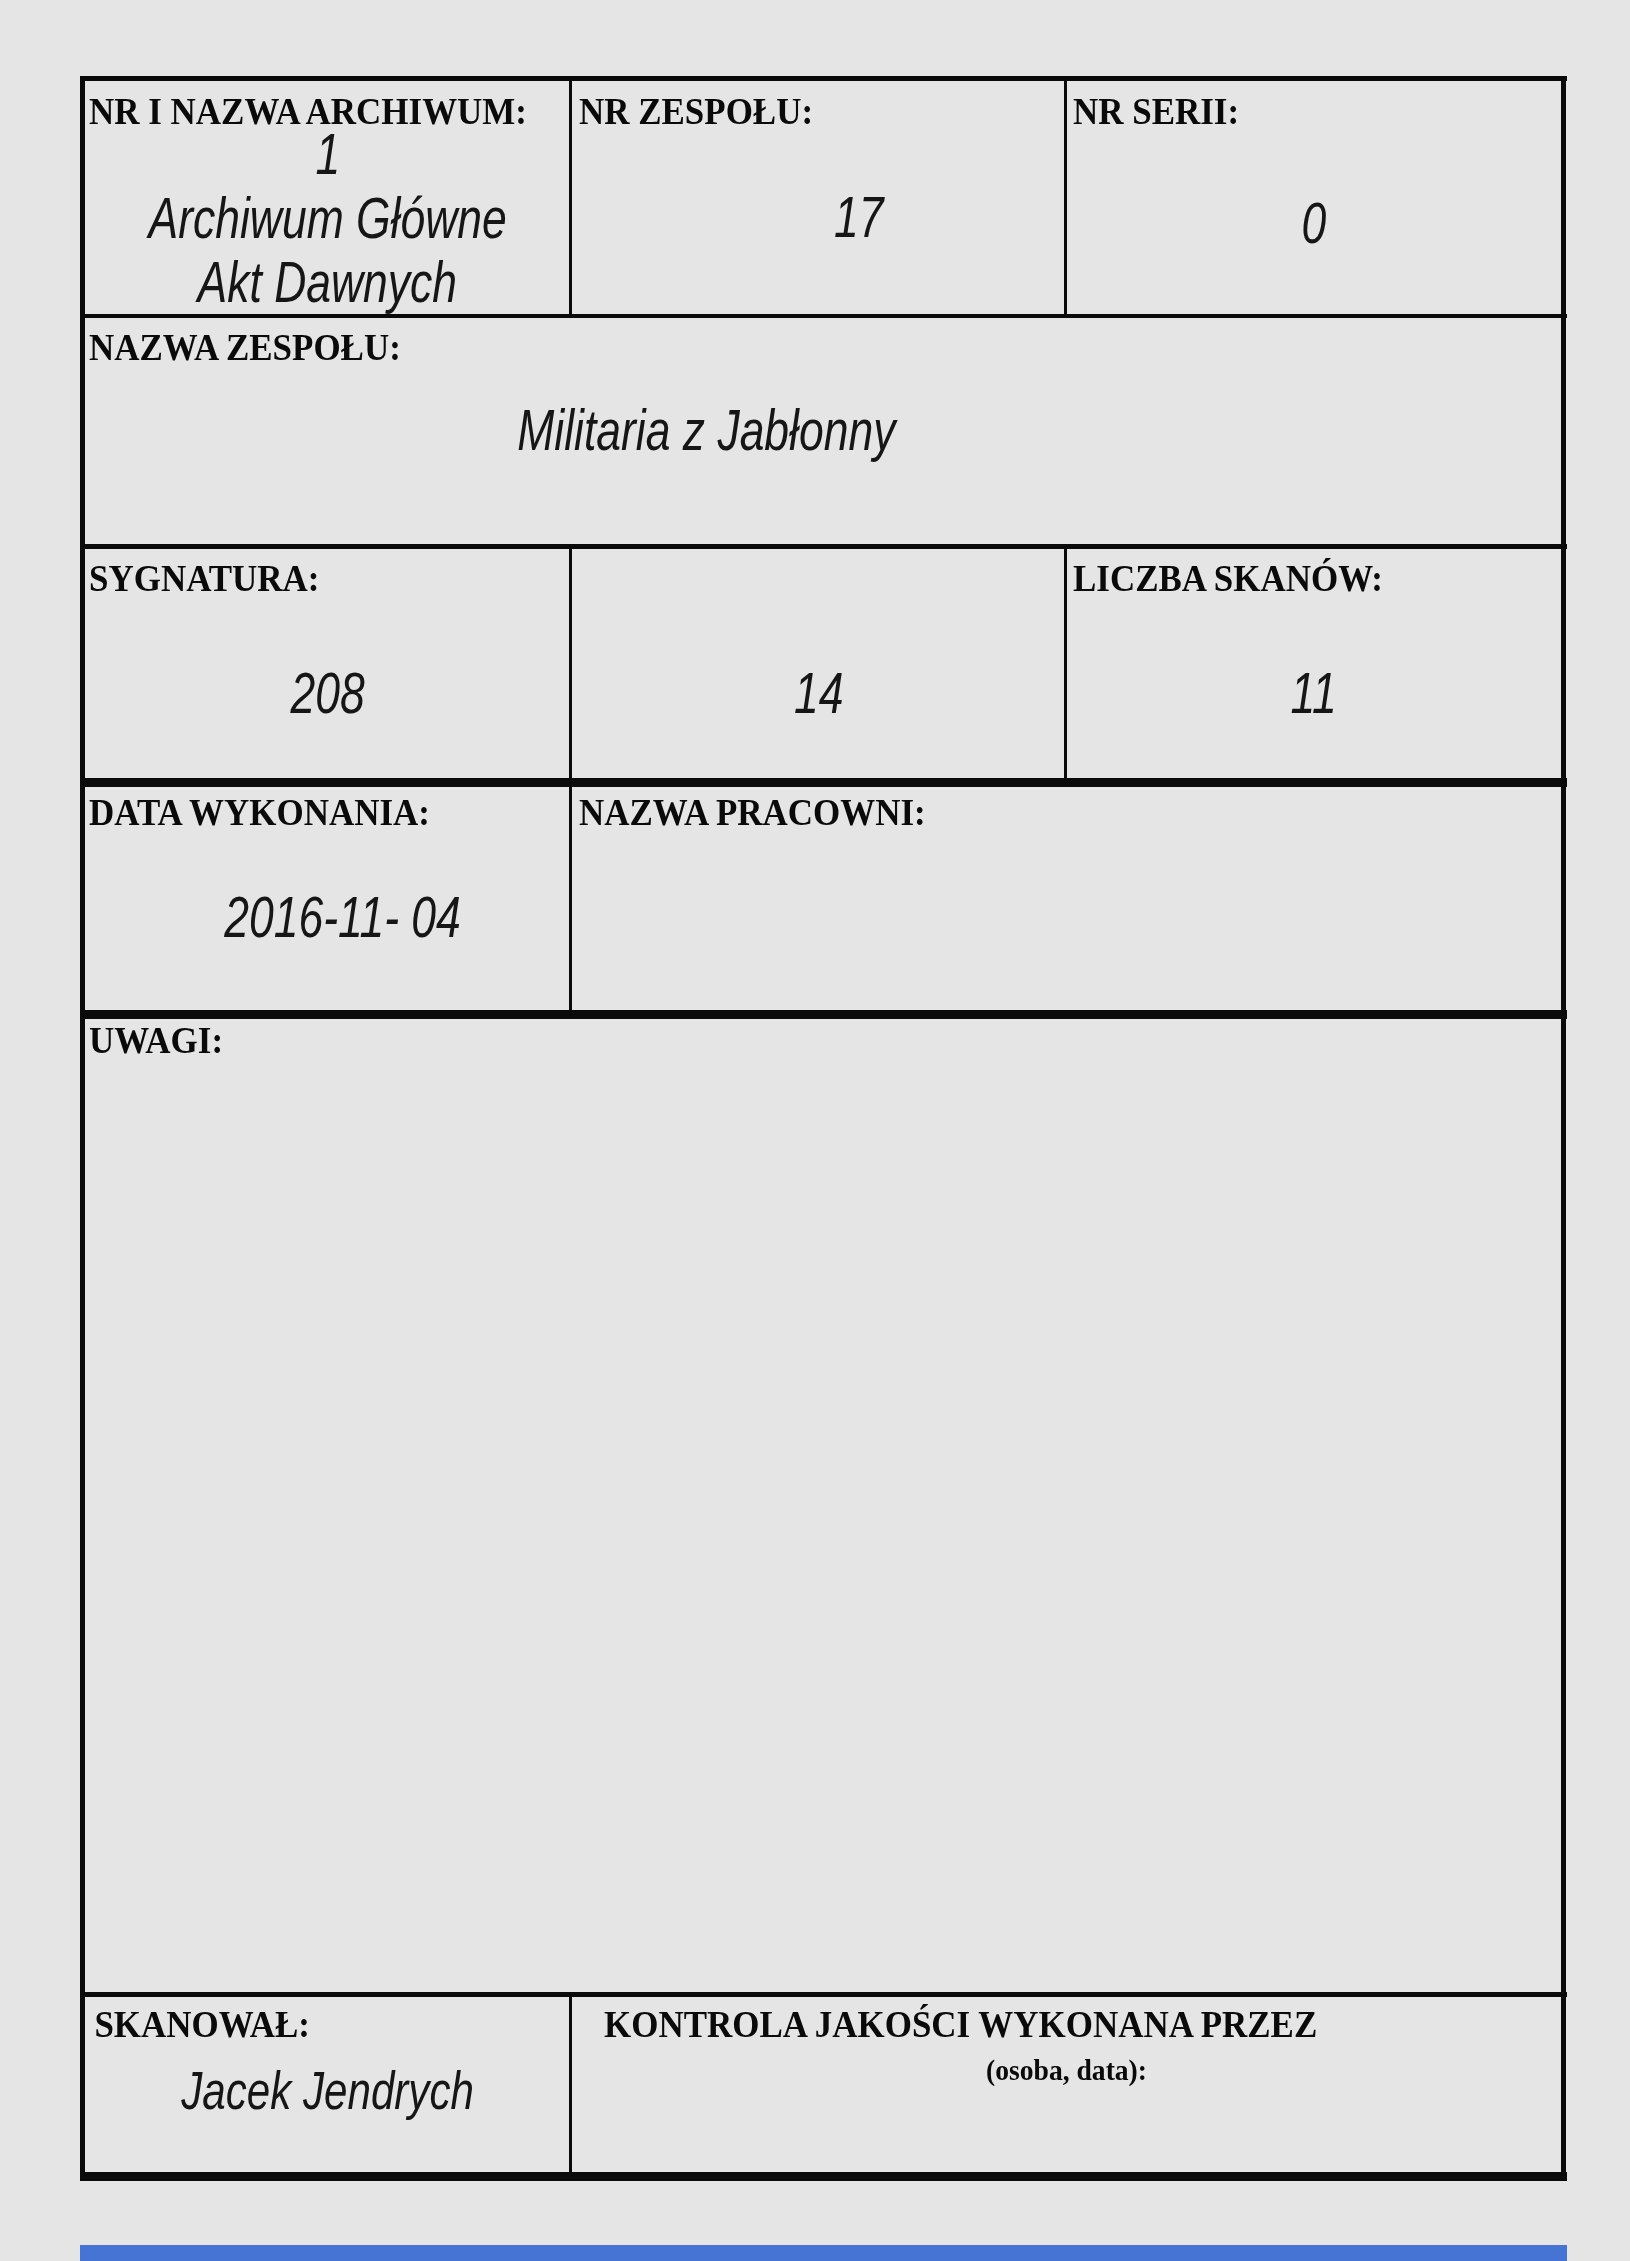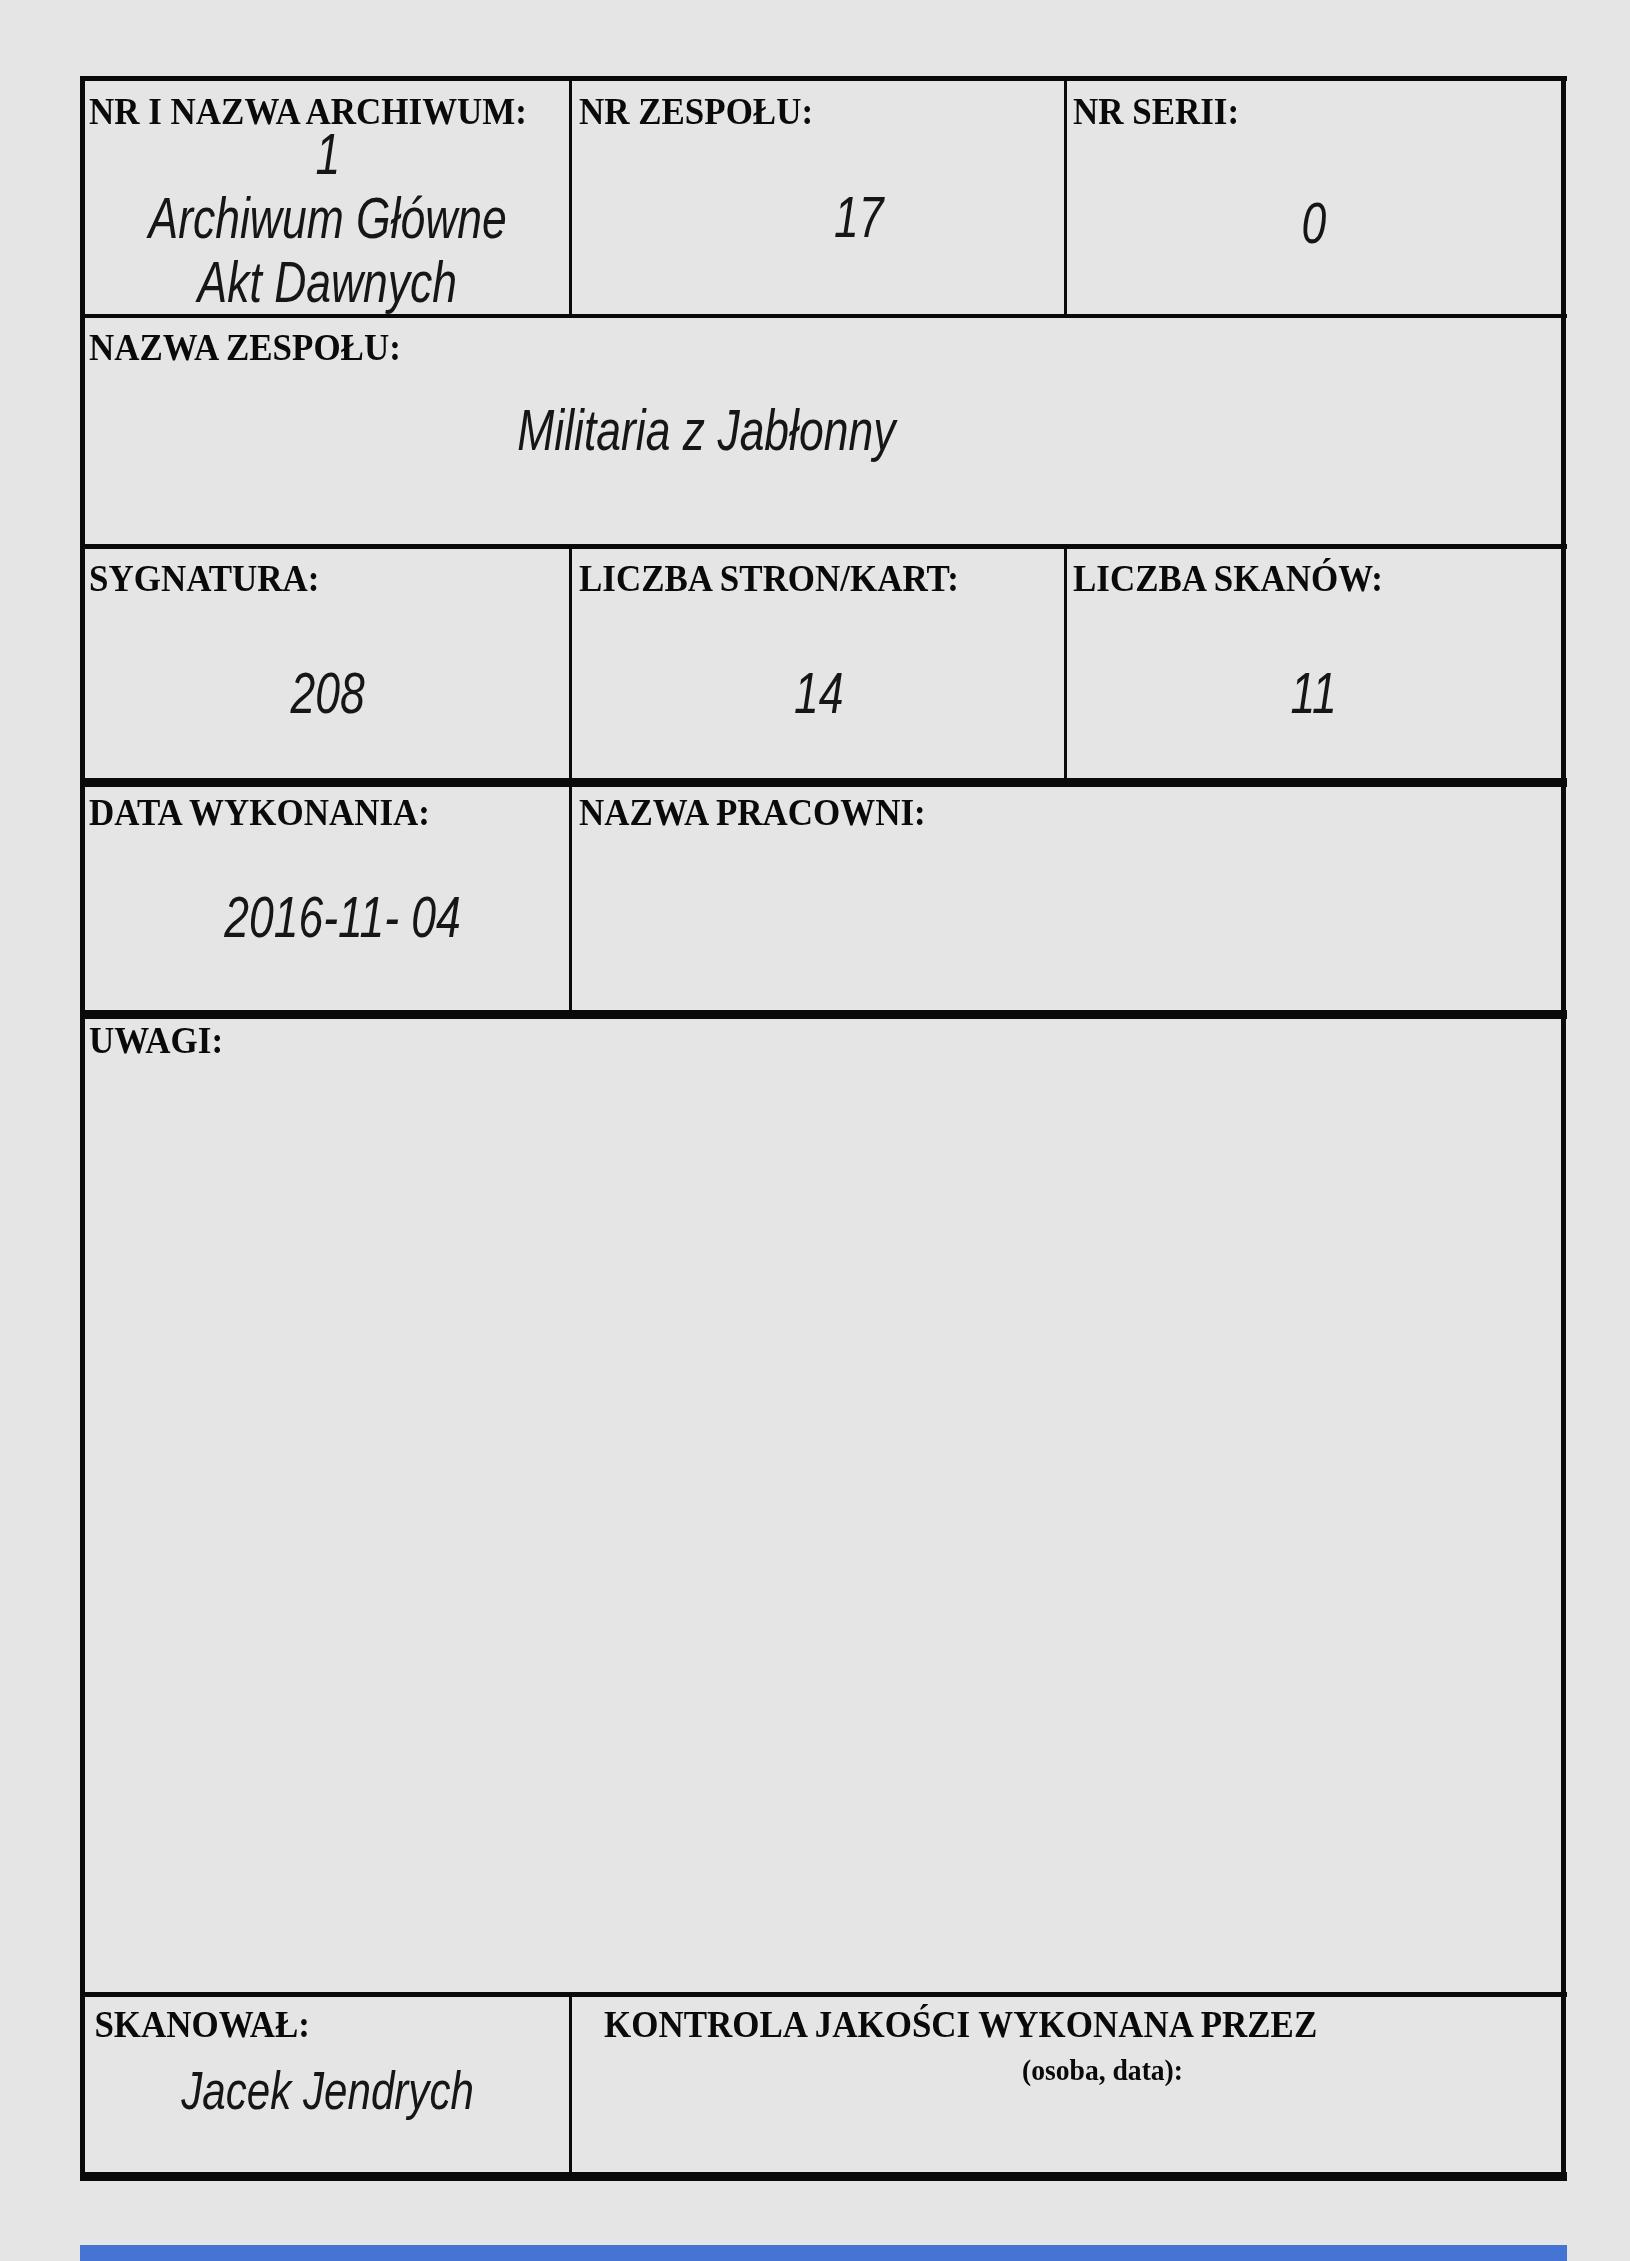--- a/index.html
+++ b/index.html
@@ -6,21 +6,21 @@
   .page{position:relative;width:1630px;height:2261px;background:#e5e5e5;overflow:hidden;
         font-family:"Liberation Serif",serif;color:#0a0a0a;}
   .line{position:absolute;background:#0a0a0a;}
   .abs{position:absolute;}
   .lbl{position:absolute;font-family:"Liberation Serif",serif;font-weight:bold;
        font-size:38px;line-height:1.1;white-space:nowrap;color:#0a0a0a;}
   .lbl > span{display:inline-block;transform:scaleX(.92);transform-origin:left top;}
   .lbl.ctr{text-align:left;}
   .lbl.ctr > span{transform-origin:center top;}
   .sublbl{position:absolute;font-family:"Liberation Serif",serif;font-weight:bold;
-       font-size:30px;line-height:1.1;white-space:nowrap;text-align:center;color:#0a0a0a;margin-left:36px;}
+       font-size:30px;line-height:1.1;white-space:nowrap;text-align:center;color:#0a0a0a;}
   .sublbl > span{display:inline-block;transform:scaleX(.92);transform-origin:center top;}
   .val{position:absolute;font-family:"Liberation Sans",sans-serif;font-style:italic;
        font-size:57px;line-height:1;white-space:nowrap;text-align:center;color:#161616;}
   .val > span{display:inline-block;transform:scaleX(.78);transform-origin:center top;}
   .val .vline{display:block;height:64px;}
   .val .vline > span{display:inline-block;transform:scaleX(.78);transform-origin:center top;}
   .val.small{font-size:54px;}
   .bottom-bar{position:absolute;left:80px;width:1487px;top:2245px;height:16px;background:#4574d4;}
 </style>
 </head>
@@ -66,22 +66,20 @@
   <div class="lbl" style="left:89px;top:327px;">
     <span>NAZWA ZESPOŁU:</span></div>
   <div class="val" style="left:85px;top:402px;width:1243px;">
     <span>Militaria z Jabłonny</span></div>
 
   <div class="lbl" style="left:89px;top:558px;">
     <span>SYGNATURA:</span></div>
   <div class="val" style="left:85px;top:665px;width:485px;">
     <span>208</span></div>
 
-  <div class="lbl" style="left:579px;top:558px;">
-    <span>LICZBA STRON/KART:</span></div>
   <div class="val" style="left:573px;top:665px;width:491px;">
     <span>14</span></div>
 
   <div class="lbl" style="left:1073px;top:558px;">
     <span>LICZBA SKANÓW:</span></div>
   <div class="val" style="left:1067px;top:665px;width:494px;">
     <span>11</span></div>
 
   <div class="lbl" style="left:89px;top:792px;">
     <span>DATA WYKONANIA:</span></div>

